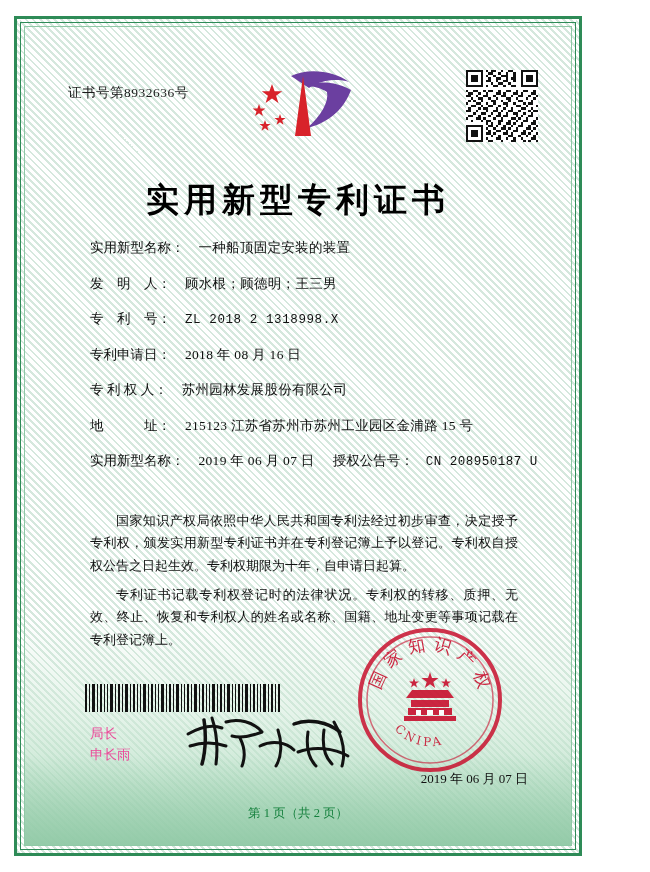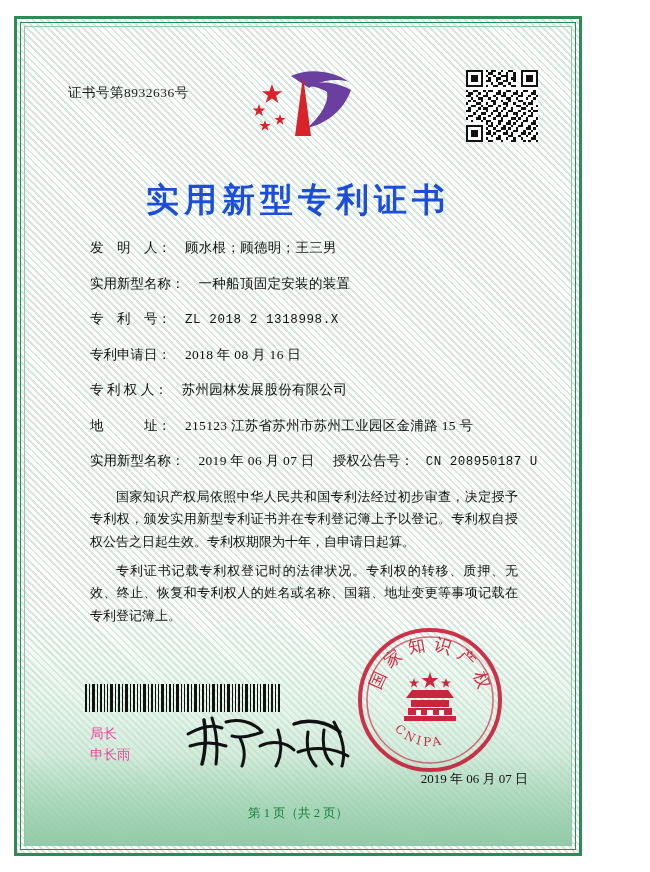--- a/index.html
+++ b/index.html
@@ -121,21 +121,21 @@
 
   .title {
     position: absolute;
     left: 0;
     right: 0;
     top: 146px;
     text-align: center;
     font-size: 33px;
     font-weight: bold;
     letter-spacing: 5px;
-    color: #1d4ed8;
+    color: #000000;
     font-family: "DejaVu Serif", serif;
   }
 
   .fields {
     position: absolute;
     left: 60px;
     right: 40px;
     top: 207px;
   }
   .field-row {
@@ -167,21 +167,21 @@
     margin-left: 12px;
     font-family: "Liberation Mono", monospace;
     font-size: 12.5px;
     letter-spacing: 0.5px;
   }
 
   .paragraphs {
     position: absolute;
     left: 60px;
     right: 48px;
-    top: 454px;
+    top: 478px;
     font-size: 13px;
     line-height: 1.72;
     color: #111111;
     text-align: justify;
   }
   .paragraphs p {
     margin: 0 0 7px 0;
     text-indent: 2em;
   }
 
@@ -468,26 +468,26 @@
           <rect x="23" y="28" width="1" height="1"></rect>
           <rect x="25" y="28" width="1" height="1"></rect>
           <rect x="28" y="28" width="1" height="1"></rect>
       </g>
     </svg>
 
     <div class="title">实用新型专利证书</div>
 
     <div class="fields">
       <div class="field-row">
+        <span class="field-label">实用新型名称：</span>
+        <span class="field-value">一种船顶固定安装的装置</span>
+      </div>
+      <div class="field-row">
         <span class="field-label">发　明　人：</span>
         <span class="field-value">顾水根；顾德明；王三男</span>
-      </div>
-      <div class="field-row">
-        <span class="field-label">实用新型名称：</span>
-        <span class="field-value">一种船顶固定安装的装置</span>
       </div>
       <div class="field-row">
         <span class="field-label">专　利　号：</span>
         <span class="field-value mono">ZL 2018 2 1318998.X</span>
       </div>
       <div class="field-row">
         <span class="field-label">专利申请日：</span>
         <span class="field-value">2018 年 08 月 16 日</span>
       </div>
       <div class="field-row">

